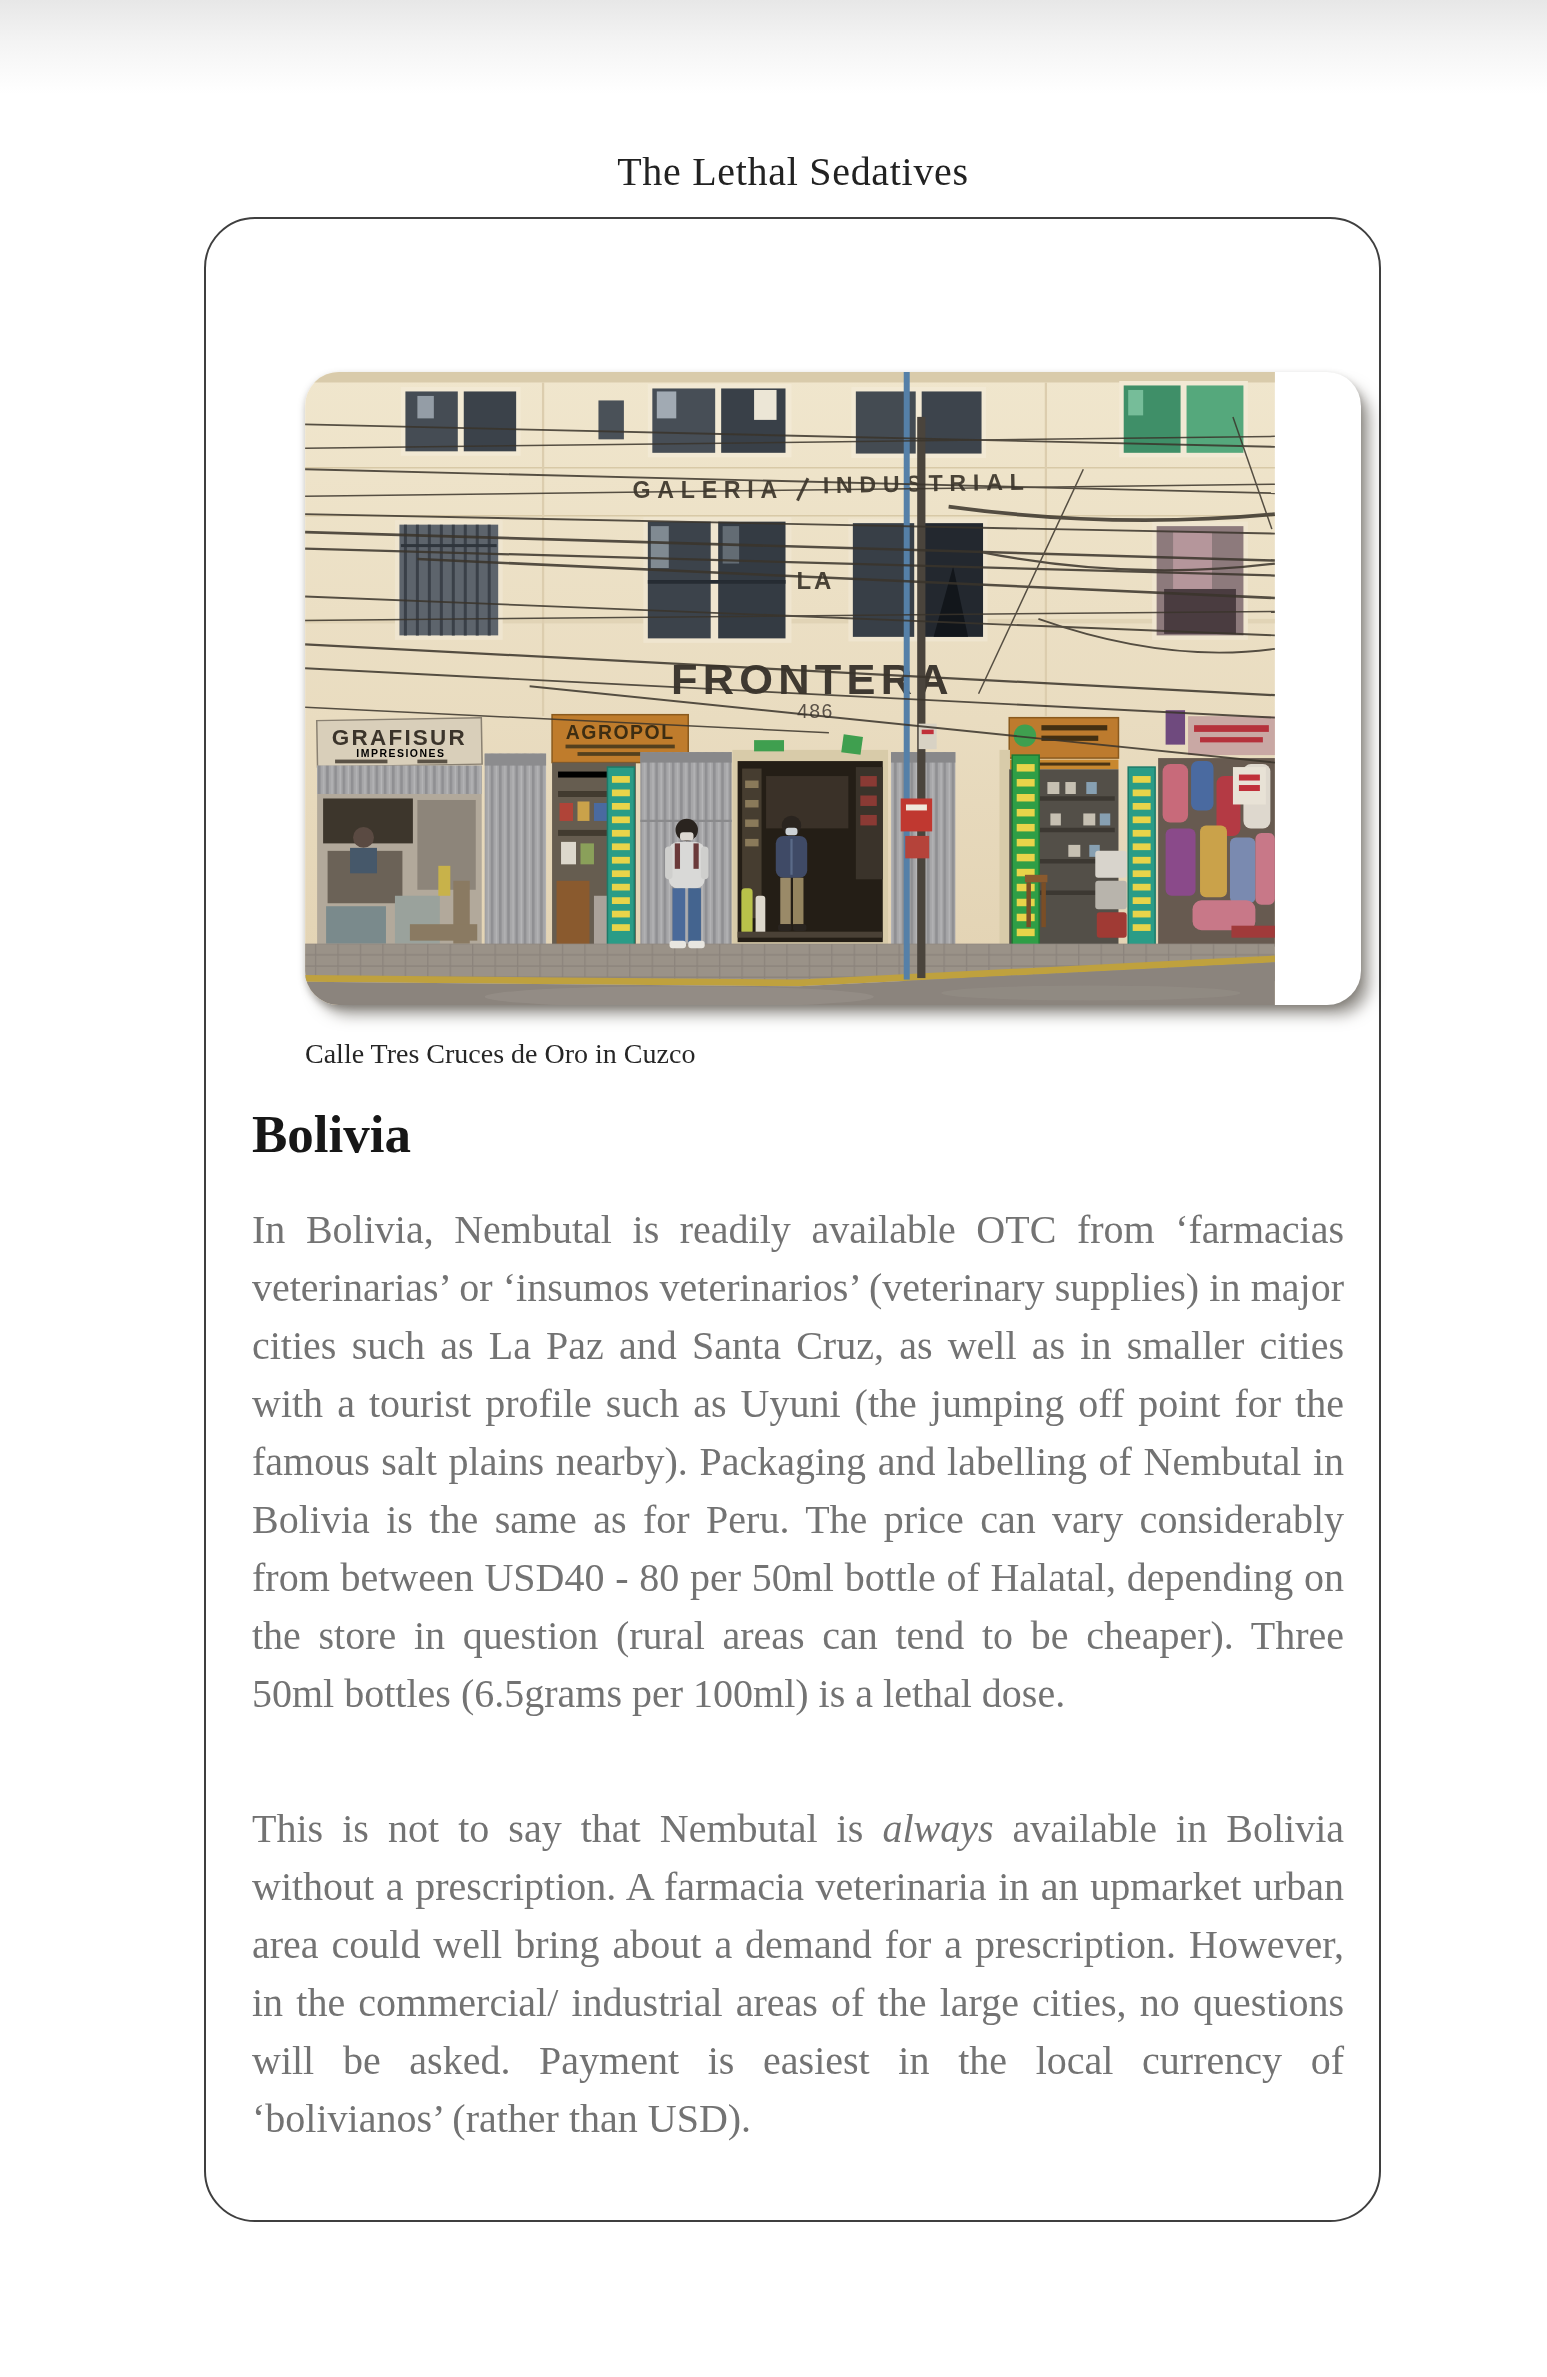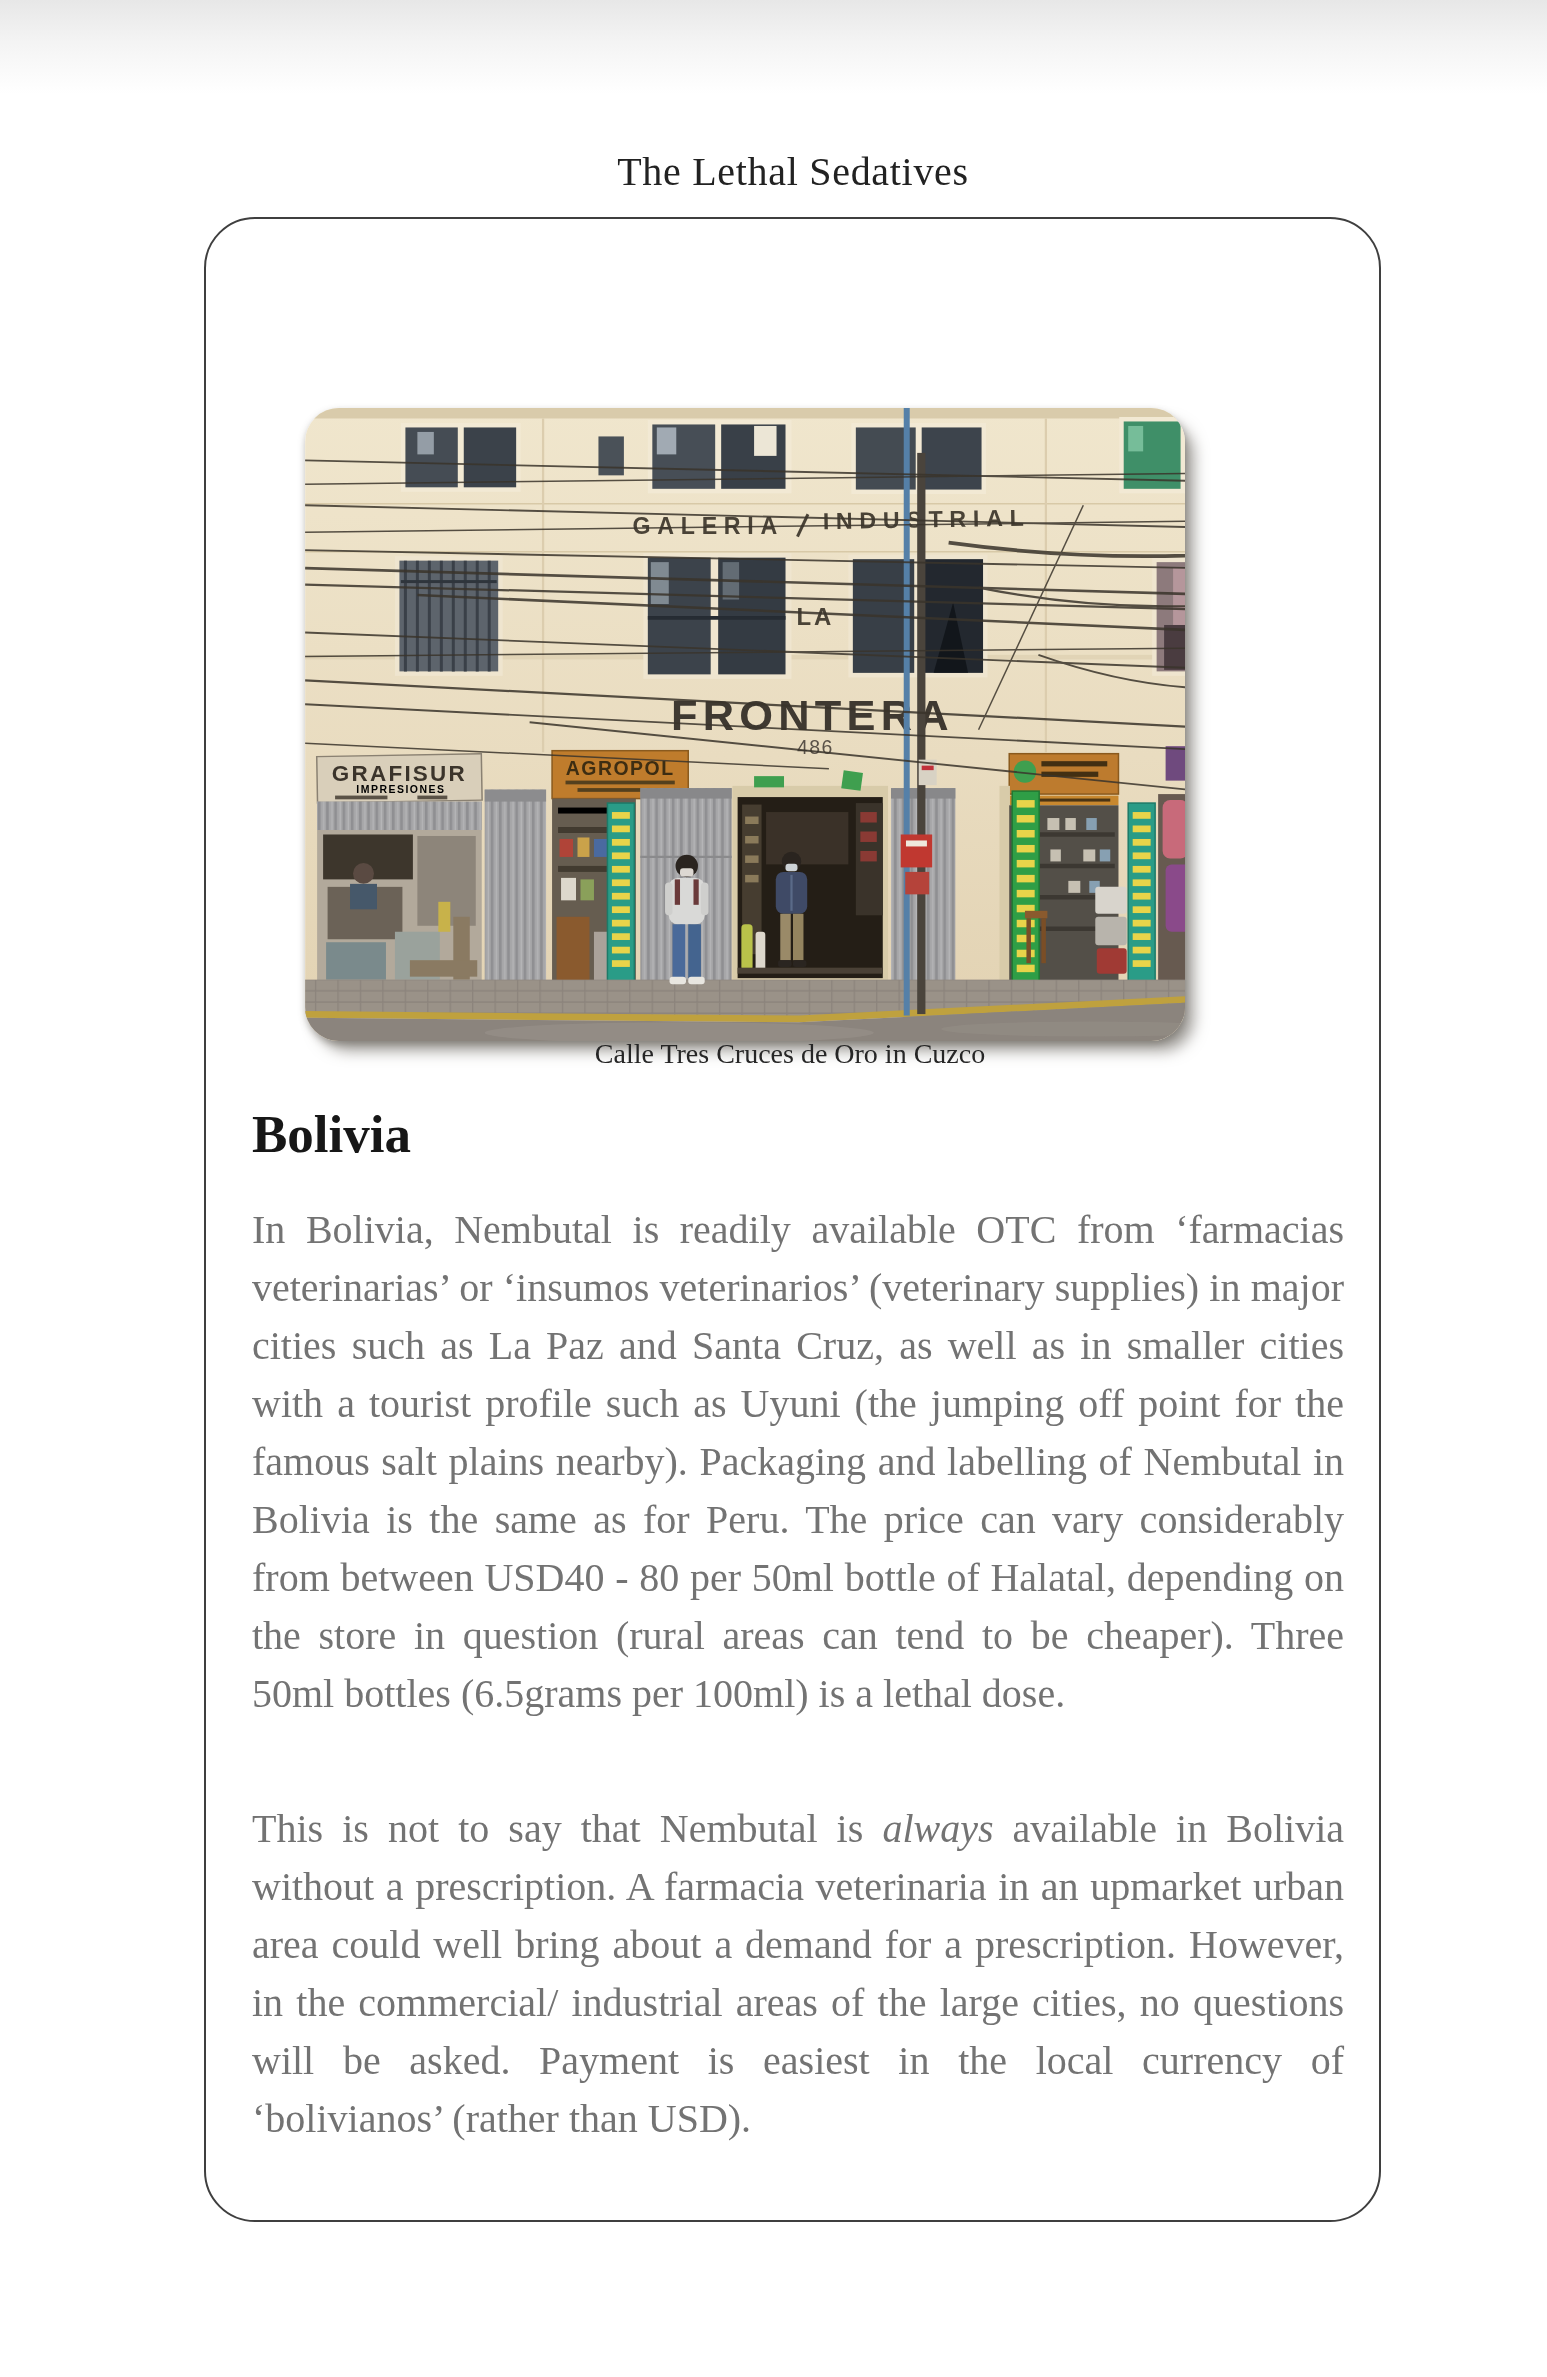--- a/index.html
+++ b/index.html
@@ -4,25 +4,25 @@
 <style>
   html,body{margin:0;padding:0;background:#ffffff;}
   .page{position:relative;width:1548px;height:2377px;background:#ffffff;overflow:hidden;
         font-family:"Liberation Serif","DejaVu Serif",serif;color:#1d1d1d;}
   .top-fade{position:absolute;left:0;top:0;width:1548px;height:94px;
             background:linear-gradient(#e7e7e7 0%,#f4f4f4 45%,#ffffff 100%);}
   .doc-title{position:absolute;left:204px;top:148px;width:1178px;text-align:center;
              font-size:40px;letter-spacing:0.7px;color:#222;}
   .frame{position:absolute;left:204px;top:217px;width:1173px;height:2001px;
          border:2.2px solid #3f3f3f;border-radius:51px;background:#ffffff;}
-  .photo-card{position:absolute;left:305px;top:372px;width:880px;height:633px;
+  .photo-card{position:absolute;left:305px;top:372px;width:1056px;height:633px;
               border-radius:34px;overflow:hidden;
-              box-shadow:10.5px 12px 15px -3px rgba(84,78,70,0.60), 0 3px 7.5px rgba(84,78,70,0.35);margin-top:36px;}
+              box-shadow:10.5px 12px 15px -3px rgba(84,78,70,0.60), 0 3px 7.5px rgba(84,78,70,0.35);}
   .photo-card svg{display:block;}
-  .photo-caption{position:absolute;left:305px;top:1038px;width:970px;text-align:center;
+  .photo-caption{position:absolute;left:305px;top:1038px;width:970px;text-align:left;
                  font-size:28px;color:#262626;}
   .section-heading{position:absolute;left:252px;top:1104px;font-size:53px;font-weight:bold;color:#171717;}
   .body-para{position:absolute;left:252px;width:1092px;font-size:40px;line-height:58px;
              text-align:justify;text-align-last:left;color:#737373;}
   .para-1{top:1201px;}
   .para-2{top:1800px;}
   .ital{font-style:italic;}
 </style>
 </head>
 <body>

